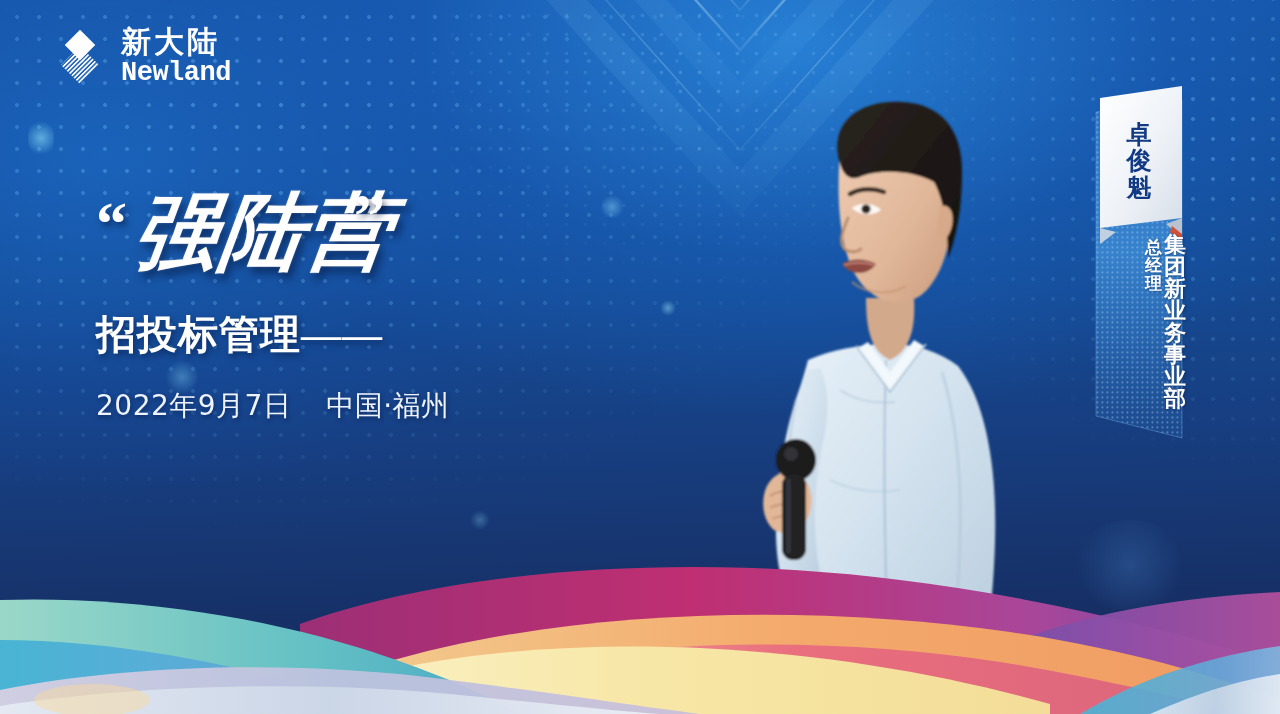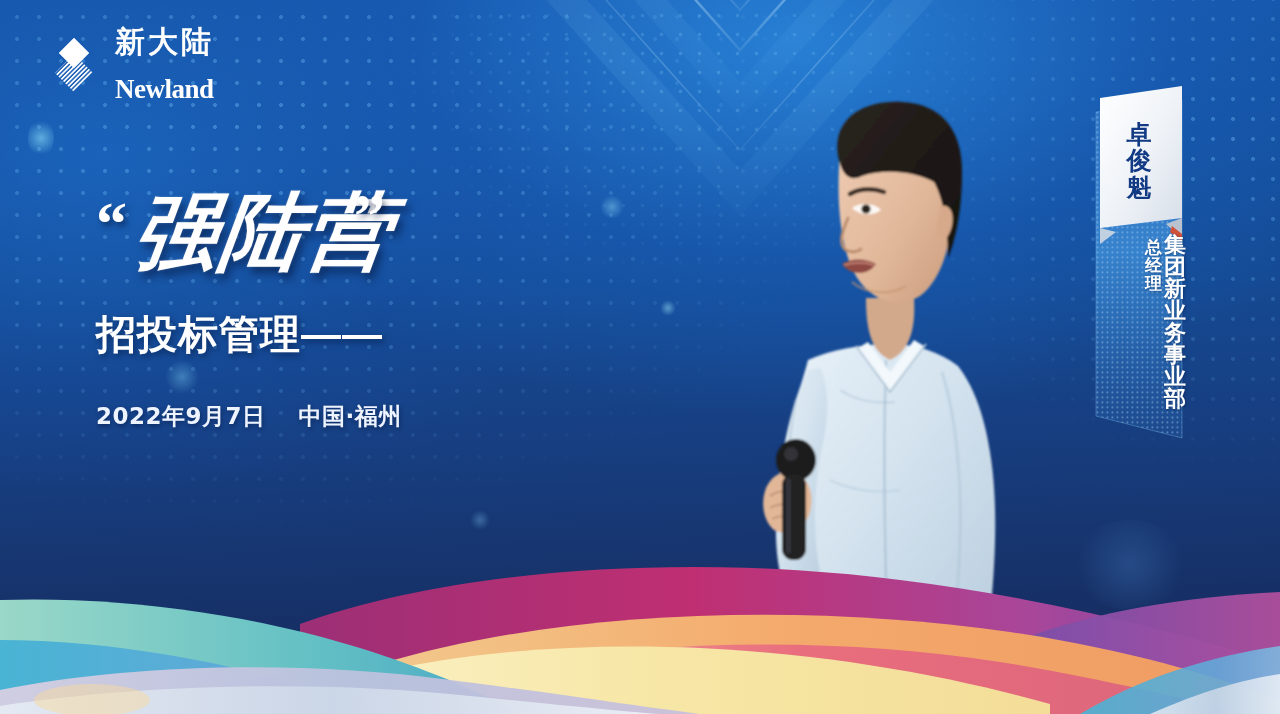--- a/index.html
+++ b/index.html
@@ -43,30 +43,30 @@
     mask-image: radial-gradient(ellipse 430px 300px at 55% 10%, rgba(0,0,0,0.85) 0%, rgba(0,0,0,0) 75%);
   }
 
   
   .chevrons { position: absolute; left: 430px; top: -130px; width: 620px; height: 460px; pointer-events: none; }
 
   
   .bokeh { position: absolute; border-radius: 50%; pointer-events: none; }
 
   
-  #logo { position: absolute; left: 46px; top: 27px; display: flex; align-items: center; gap: 13px; }
+  #logo { position: absolute; left: 52px; top: 27px; display: flex; align-items: center; gap: 13px; }
   .logo-mark { width: 56px; height: 58px; flex: none; }
   .logo-words { display: flex; flex-direction: column; line-height: 1; }
   .logo-cn {
     font-size: 30px; font-weight: 700; color: #ffffff; letter-spacing: 3px;
     font-family: "DejaVu Sans", "Liberation Sans", sans-serif;
   }
   .logo-en {
     font-size: 27px; font-weight: 700; color: #ffffff; letter-spacing: -0.5px;
-    margin-top: 19px; font-family: Liberation Serif, serif;
+    margin-top: 3px; font-family: Liberation Mono, monospace;
   }
 
   
   #headline { position: absolute; left: 96px; top: 182px; width: 700px; }
 
   .kicker { position: relative; height: 120px; }
   .kicker-q {
     position: absolute; color: #ffffff; font-size: 62px; font-weight: 700; line-height: 1;
     font-family: "Liberation Serif", "DejaVu Serif", serif;
     text-shadow: 3px 4px 6px rgba(3,18,55,0.55);
@@ -81,29 +81,29 @@
     font-style: italic;
     transform: skewX(-7deg);
     text-shadow: 4px 6px 9px rgba(3,18,55,0.6), 0 0 2px rgba(255,255,255,0.4);
     white-space: nowrap;
   }
 
   .subtitle {
     margin-top: 6px;
     font-size: 40px; font-weight: 700; color: #ffffff;
     line-height: 1.33; letter-spacing: 1px;
-    font-family: Liberation Sans, sans-serif;
+    font-family: Liberation Serif, serif;
     text-shadow: 2px 3px 6px rgba(3,18,55,0.55);
     white-space: nowrap;
   }
   .subtitle .l2 { display: block; }
 
   .meta {
-    margin-top: 40px;
-    font-size: 23px; font-weight: 700; color: #eef4ff;
+    margin-top: 26px;
+    font-size: 28px; font-weight: 400; color: #eef4ff;
     letter-spacing: 0.5px;
     font-family: "DejaVu Sans", "Liberation Sans", sans-serif;
     text-shadow: 1px 2px 4px rgba(3,18,55,0.5);
     white-space: nowrap;
   }
   .meta .gap { display: inline-block; width: 16px; }
 
   
   #speaker { position: absolute; left: 690px; top: 60px; width: 420px; height: 654px; }
 

